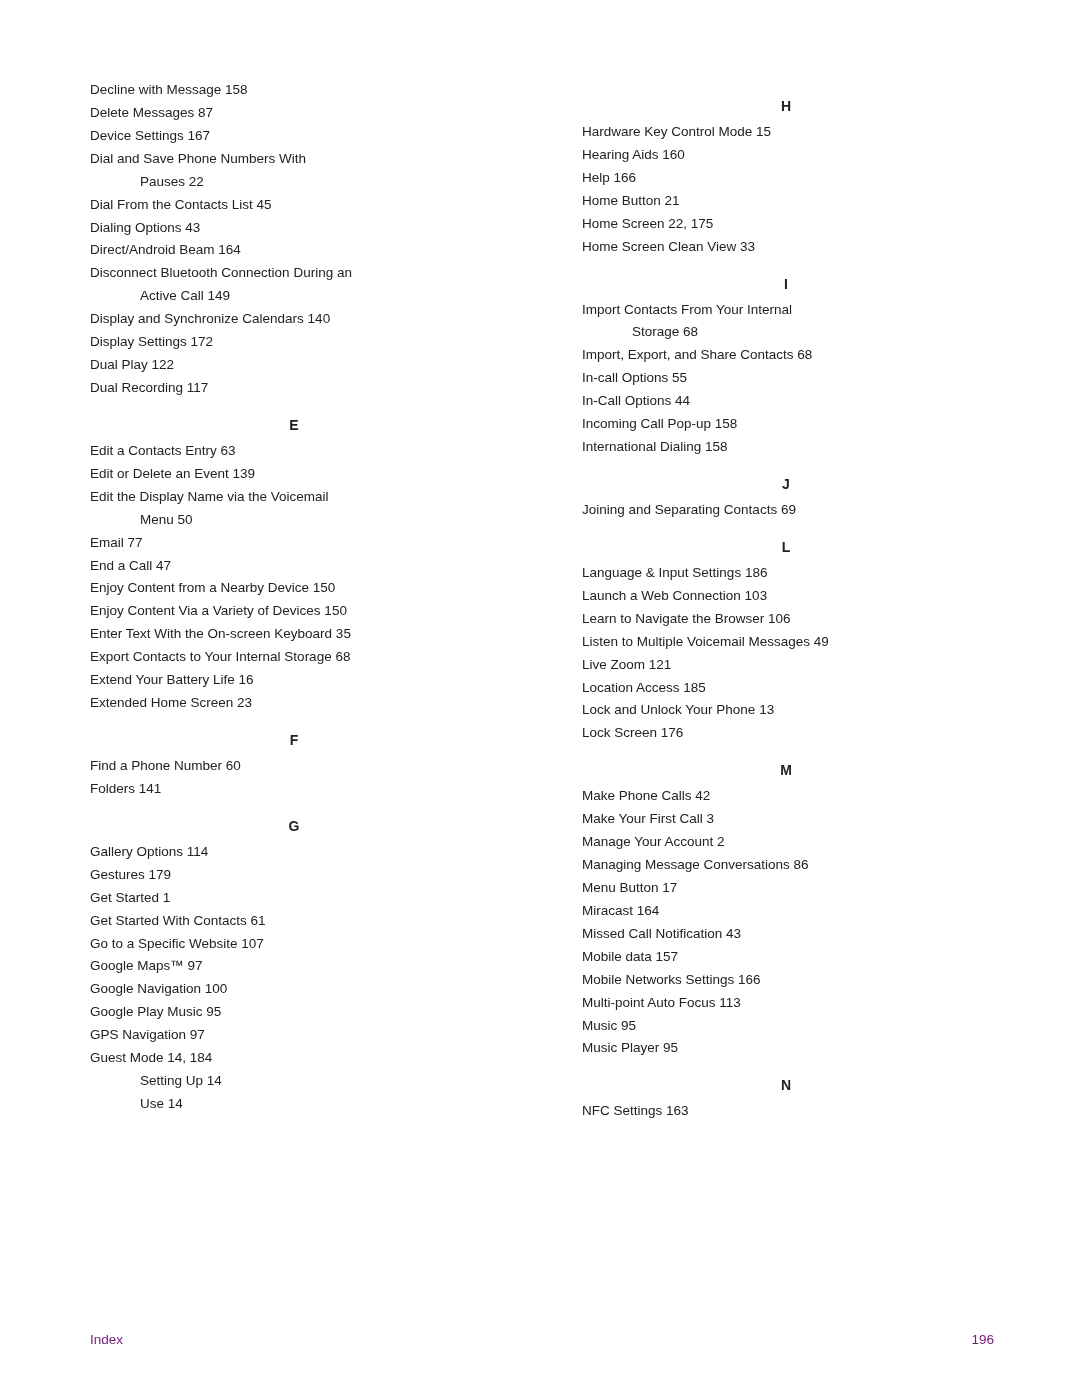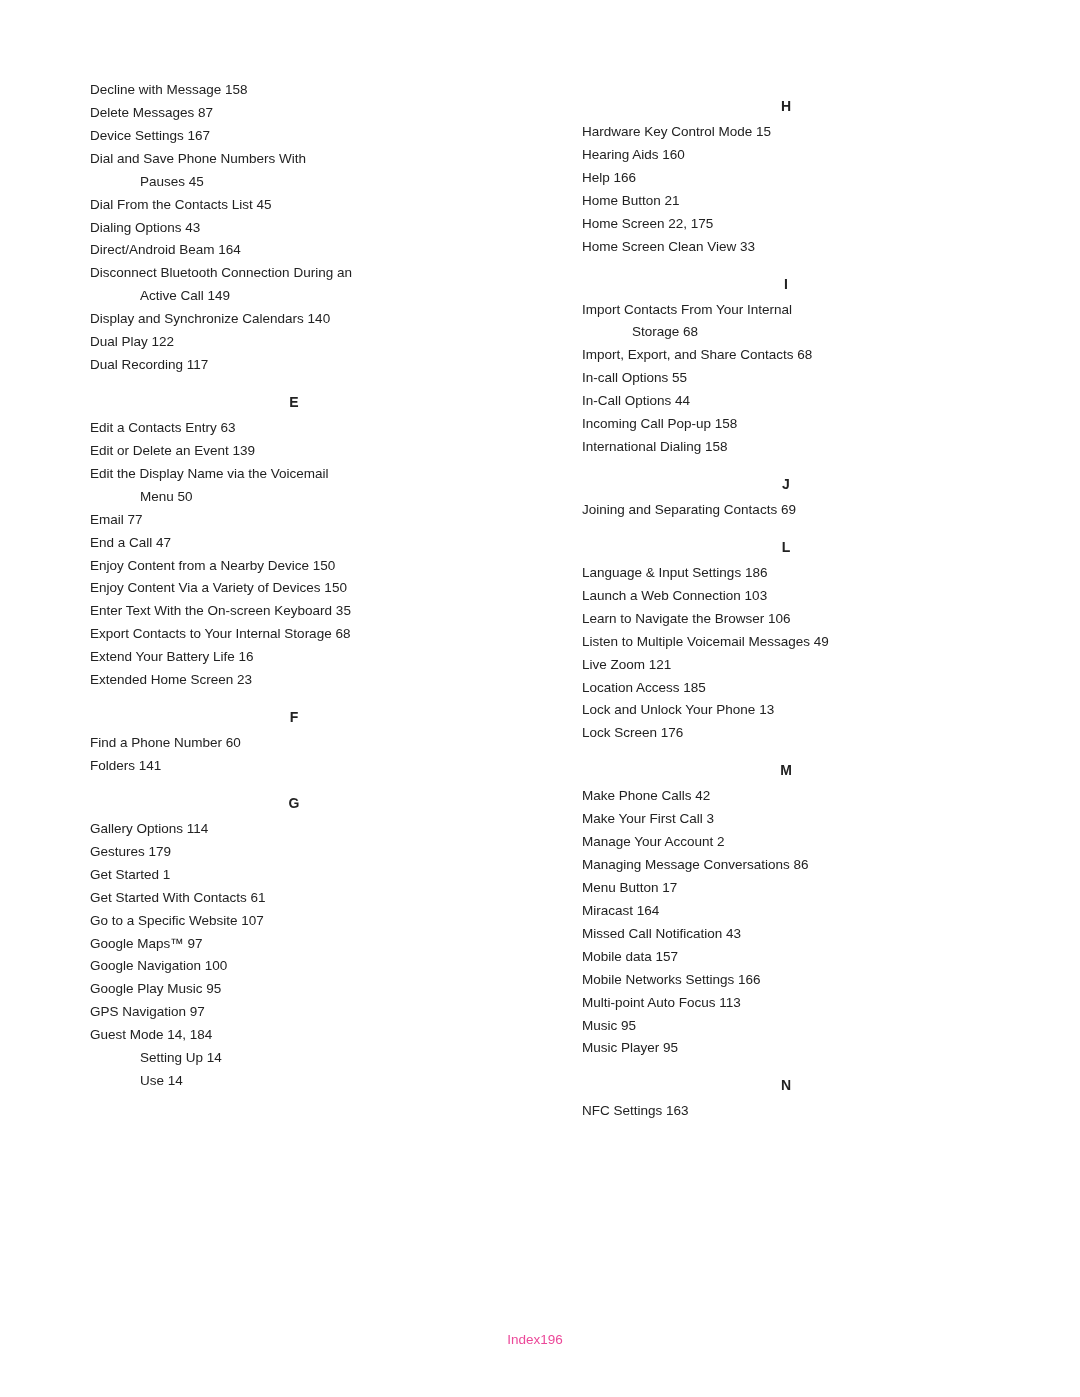--- a/index.html
+++ b/index.html
@@ -37,47 +37,48 @@
       line-height: 1.55;
       font-size: 13.5px;
     }
     .entry.indented {
       padding-left: 50px;
     }
     .footer {
       position: absolute;
       bottom: 50px;
       left: 90px;
-      right: 100px;
+      right: 86px;
       display: flex;
-      justify-content: center;
+      justify-content: space-between;
       font-size: 13.5px;
-      color: #ec4899;
+      color: #701a75;
     }
   </style>
 </head>
 <body>
 
 <div class="page">
   <div class="columns">
 
     <div class="col">
 
       <div id="left-top">
           <div class="entry">Decline with Message  158</div>
           <div class="entry">Delete Messages  87</div>
           <div class="entry">Device Settings  167</div>
           <div class="entry">Dial and Save Phone Numbers With</div>
-          <div class="entry indented">Pauses  45</div>
+          <div class="entry indented">Pauses  22</div>
           <div class="entry">Dial From the Contacts List  45</div>
           <div class="entry">Dialing Options  43</div>
           <div class="entry">Direct/Android Beam  164</div>
           <div class="entry">Disconnect Bluetooth Connection During an</div>
           <div class="entry indented">Active Call  149</div>
           <div class="entry">Display and Synchronize Calendars  140</div>
+          <div class="entry">Display Settings  172</div>
           <div class="entry">Dual Play  122</div>
           <div class="entry">Dual Recording  117</div>
         </div>
 
       <div id="left-sections">
           <div class="section-header">E</div>
           <div class="entry">Edit a Contacts Entry  63</div>
           <div class="entry">Edit or Delete an Event  139</div>
           <div class="entry">Edit the Display Name via the Voicemail</div>
           <div class="entry indented">Menu  50</div>

